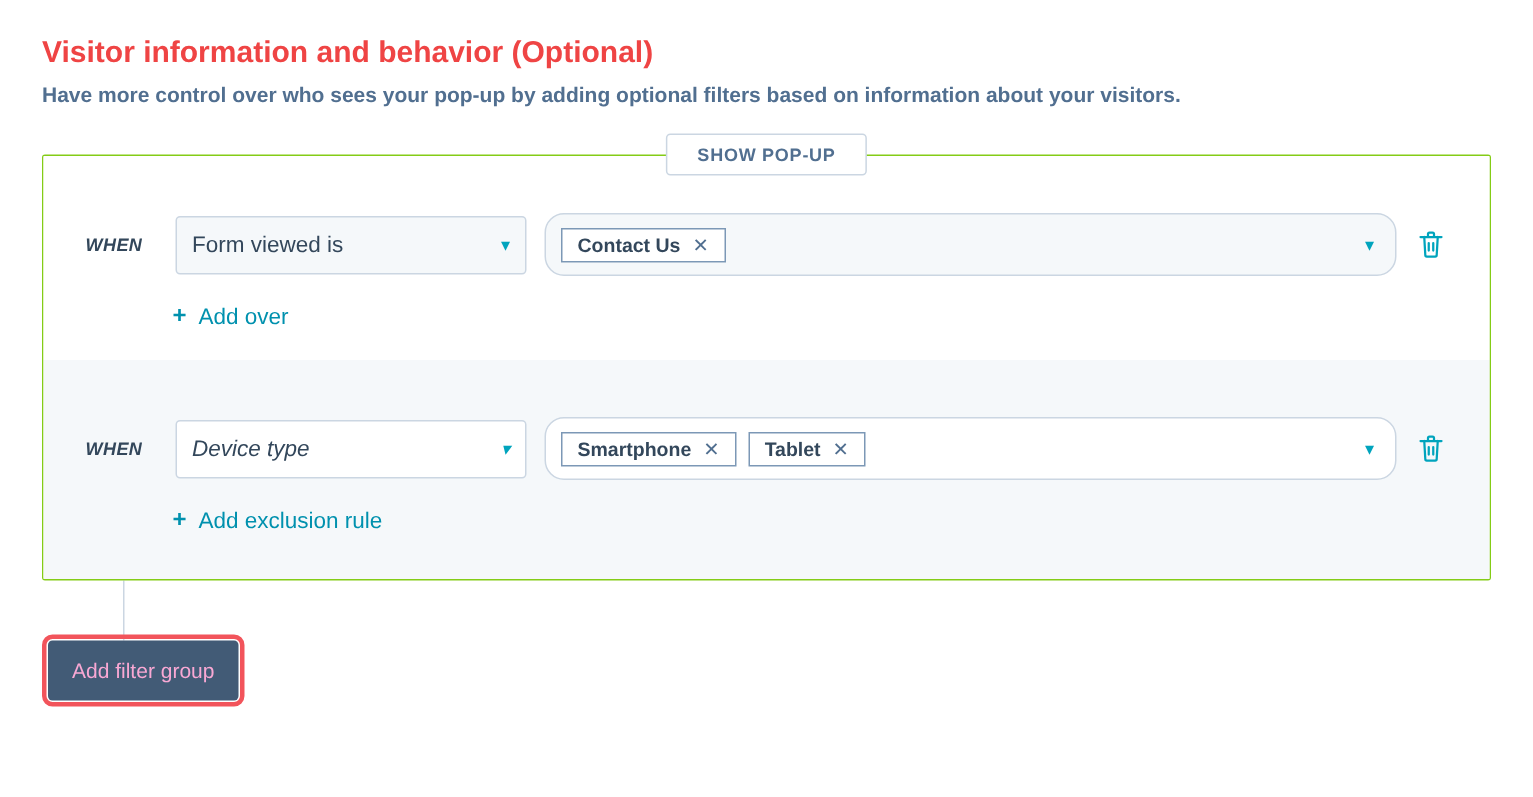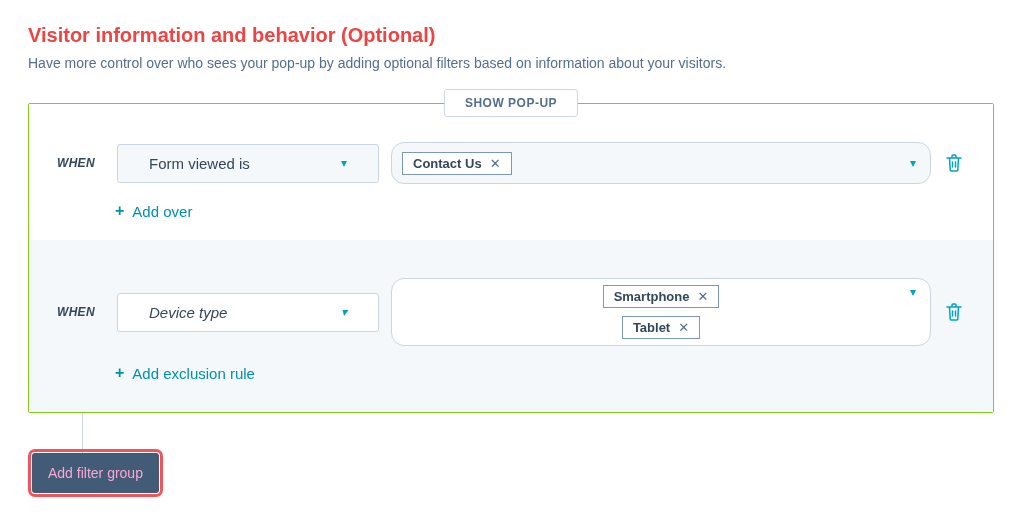--- a/index.html
+++ b/index.html
@@ -17,20 +17,21 @@
     .page-title {
       font-size: 20px;
       font-weight: 600;
       color: #ef4444;
       margin-bottom: 8px;
     }
     .page-subtitle {
       font-size: 14px;
       color: #516f90;
       margin-bottom: 32px;
+      font-weight: bold;
     }
     .filter-group-container {
       border: 1px solid #84cc16;
       border-radius: 2px;
       position: relative;
     }
     .section-tab {
       position: absolute;
       top: -15px;
       left: 50%;
@@ -70,22 +71,22 @@
       letter-spacing: 0.3px;
       font-style: italic;
     }
     .dropdown {
       display: flex;
       align-items: center;
       justify-content: space-between;
       border: 1px solid #cbd6e2;
       border-radius: 3px;
       background: #f5f8fa;
-      padding: 10px 31px;
-      width: 262px;
+      padding: 10px 10px;
+      width: 234px;
       cursor: pointer;
       font-size: 15px;
       color: #33475b;
     }
     .hide-section .dropdown {
       background: #ffffff;
       font-style: italic;
     }
     .dropdown-caret {
       color: #00a4bd;
@@ -99,21 +100,20 @@
       border-radius: 13px;
       background: #f5f8fa;
       padding: 6px 10px;
       flex: 1;
       cursor: pointer;
       min-height: 42px;
       position: relative;
     }
     .hide-section .tag-input {
       background: #ffffff;
-      flex-direction: column;
     }
     .tag {
       display: inline-flex;
       align-items: center;
       gap: 8px;
       border: 1px solid #7c98b6;
       padding: 3px 10px;
       font-size: 13px;
       font-weight: 600;
       color: #33475b;

